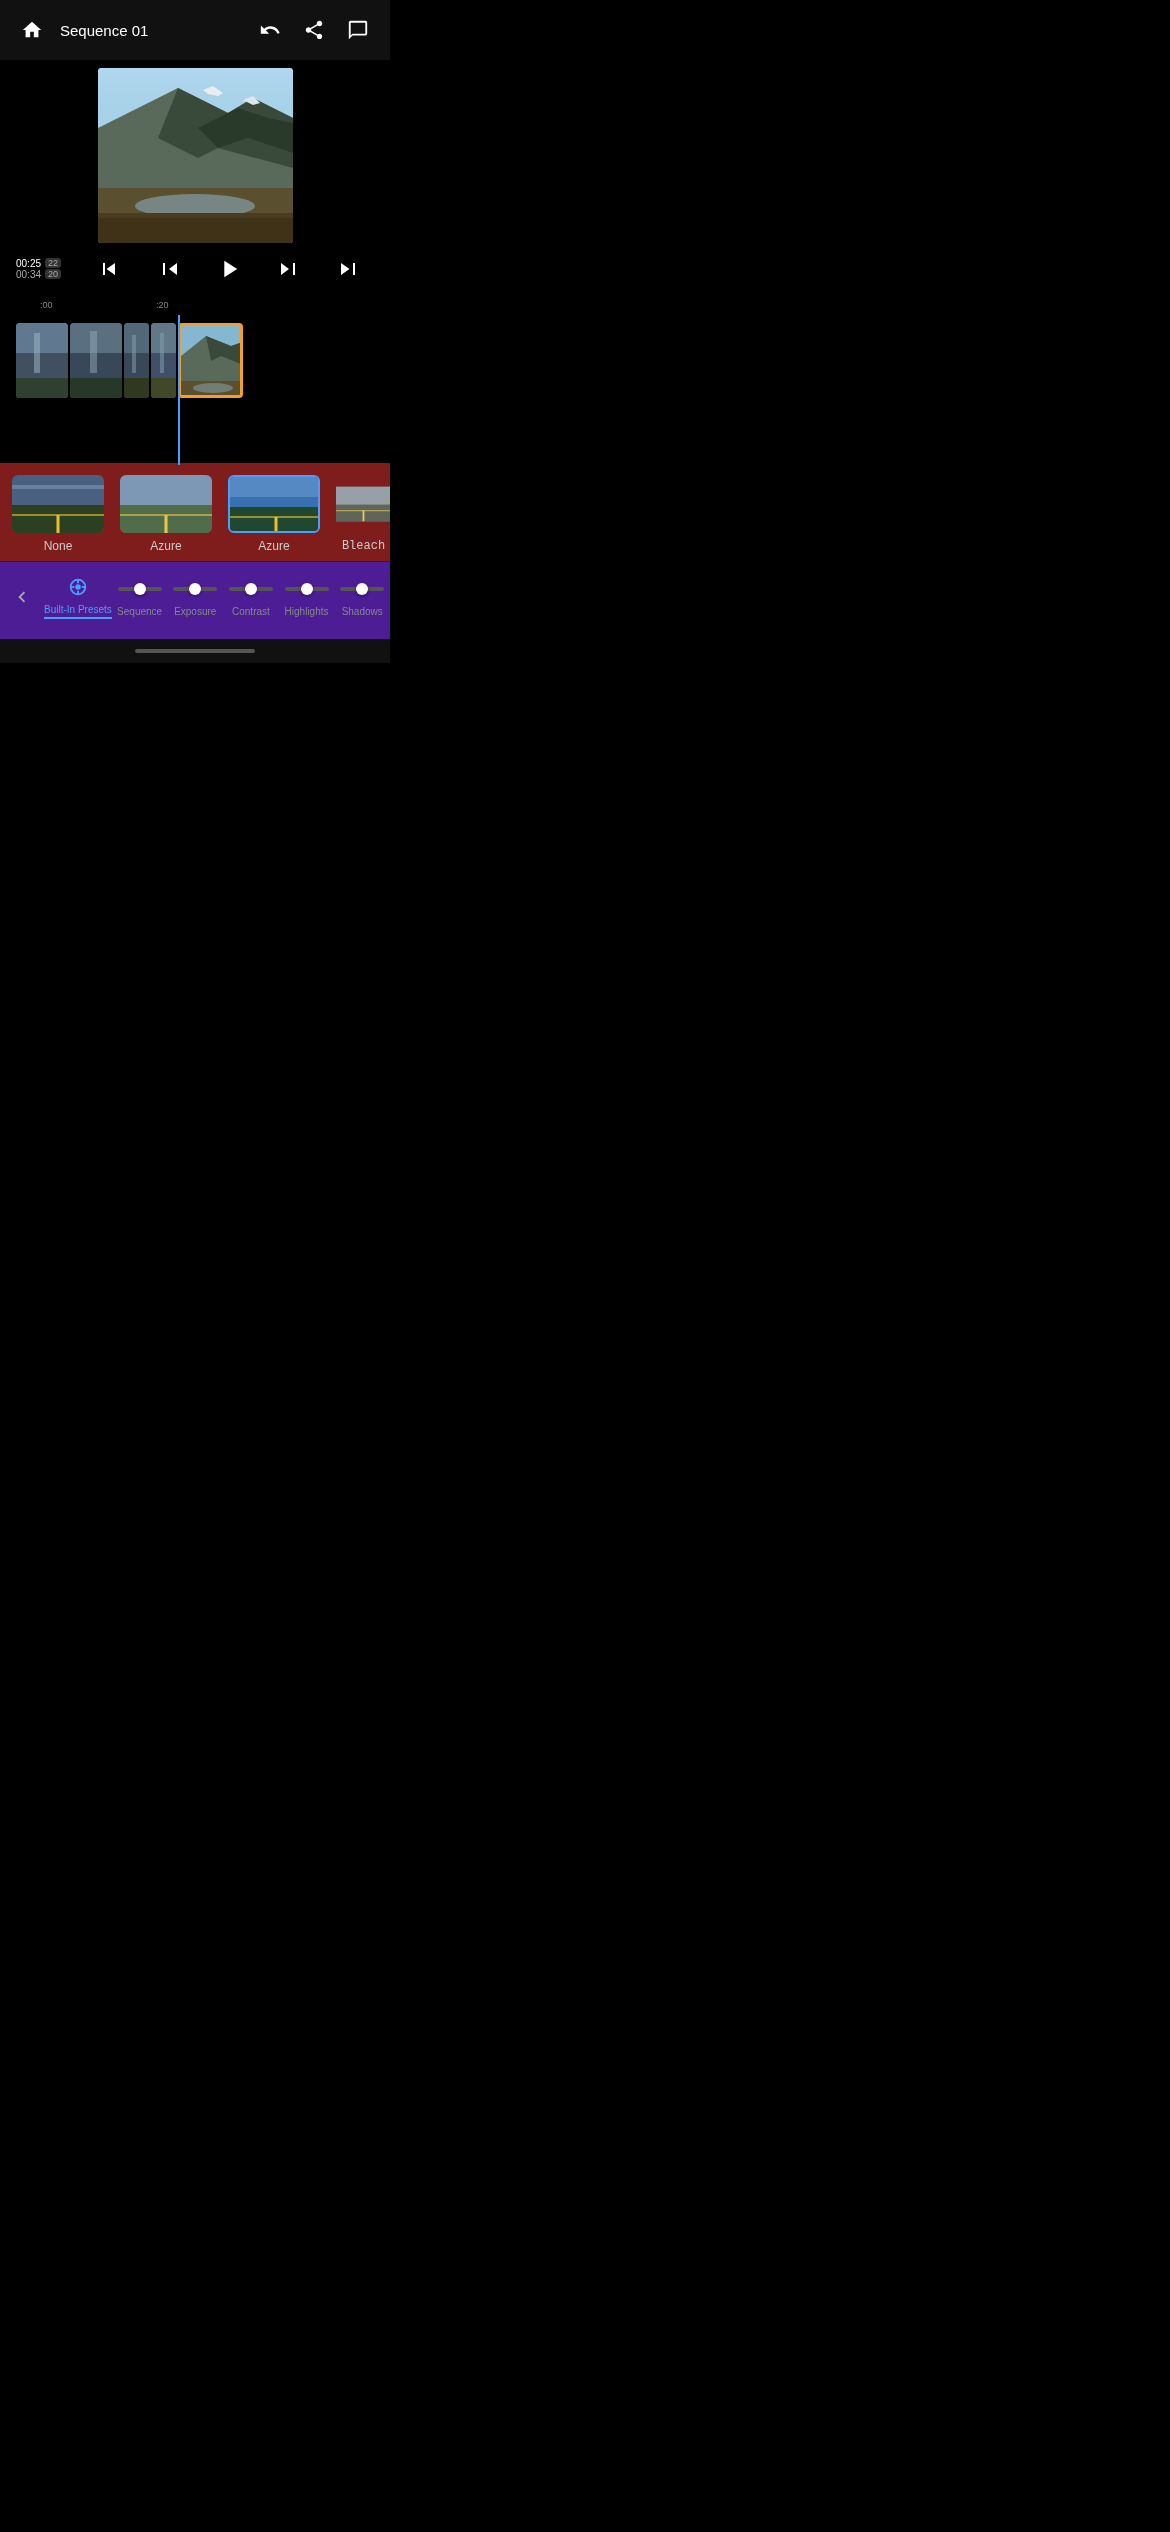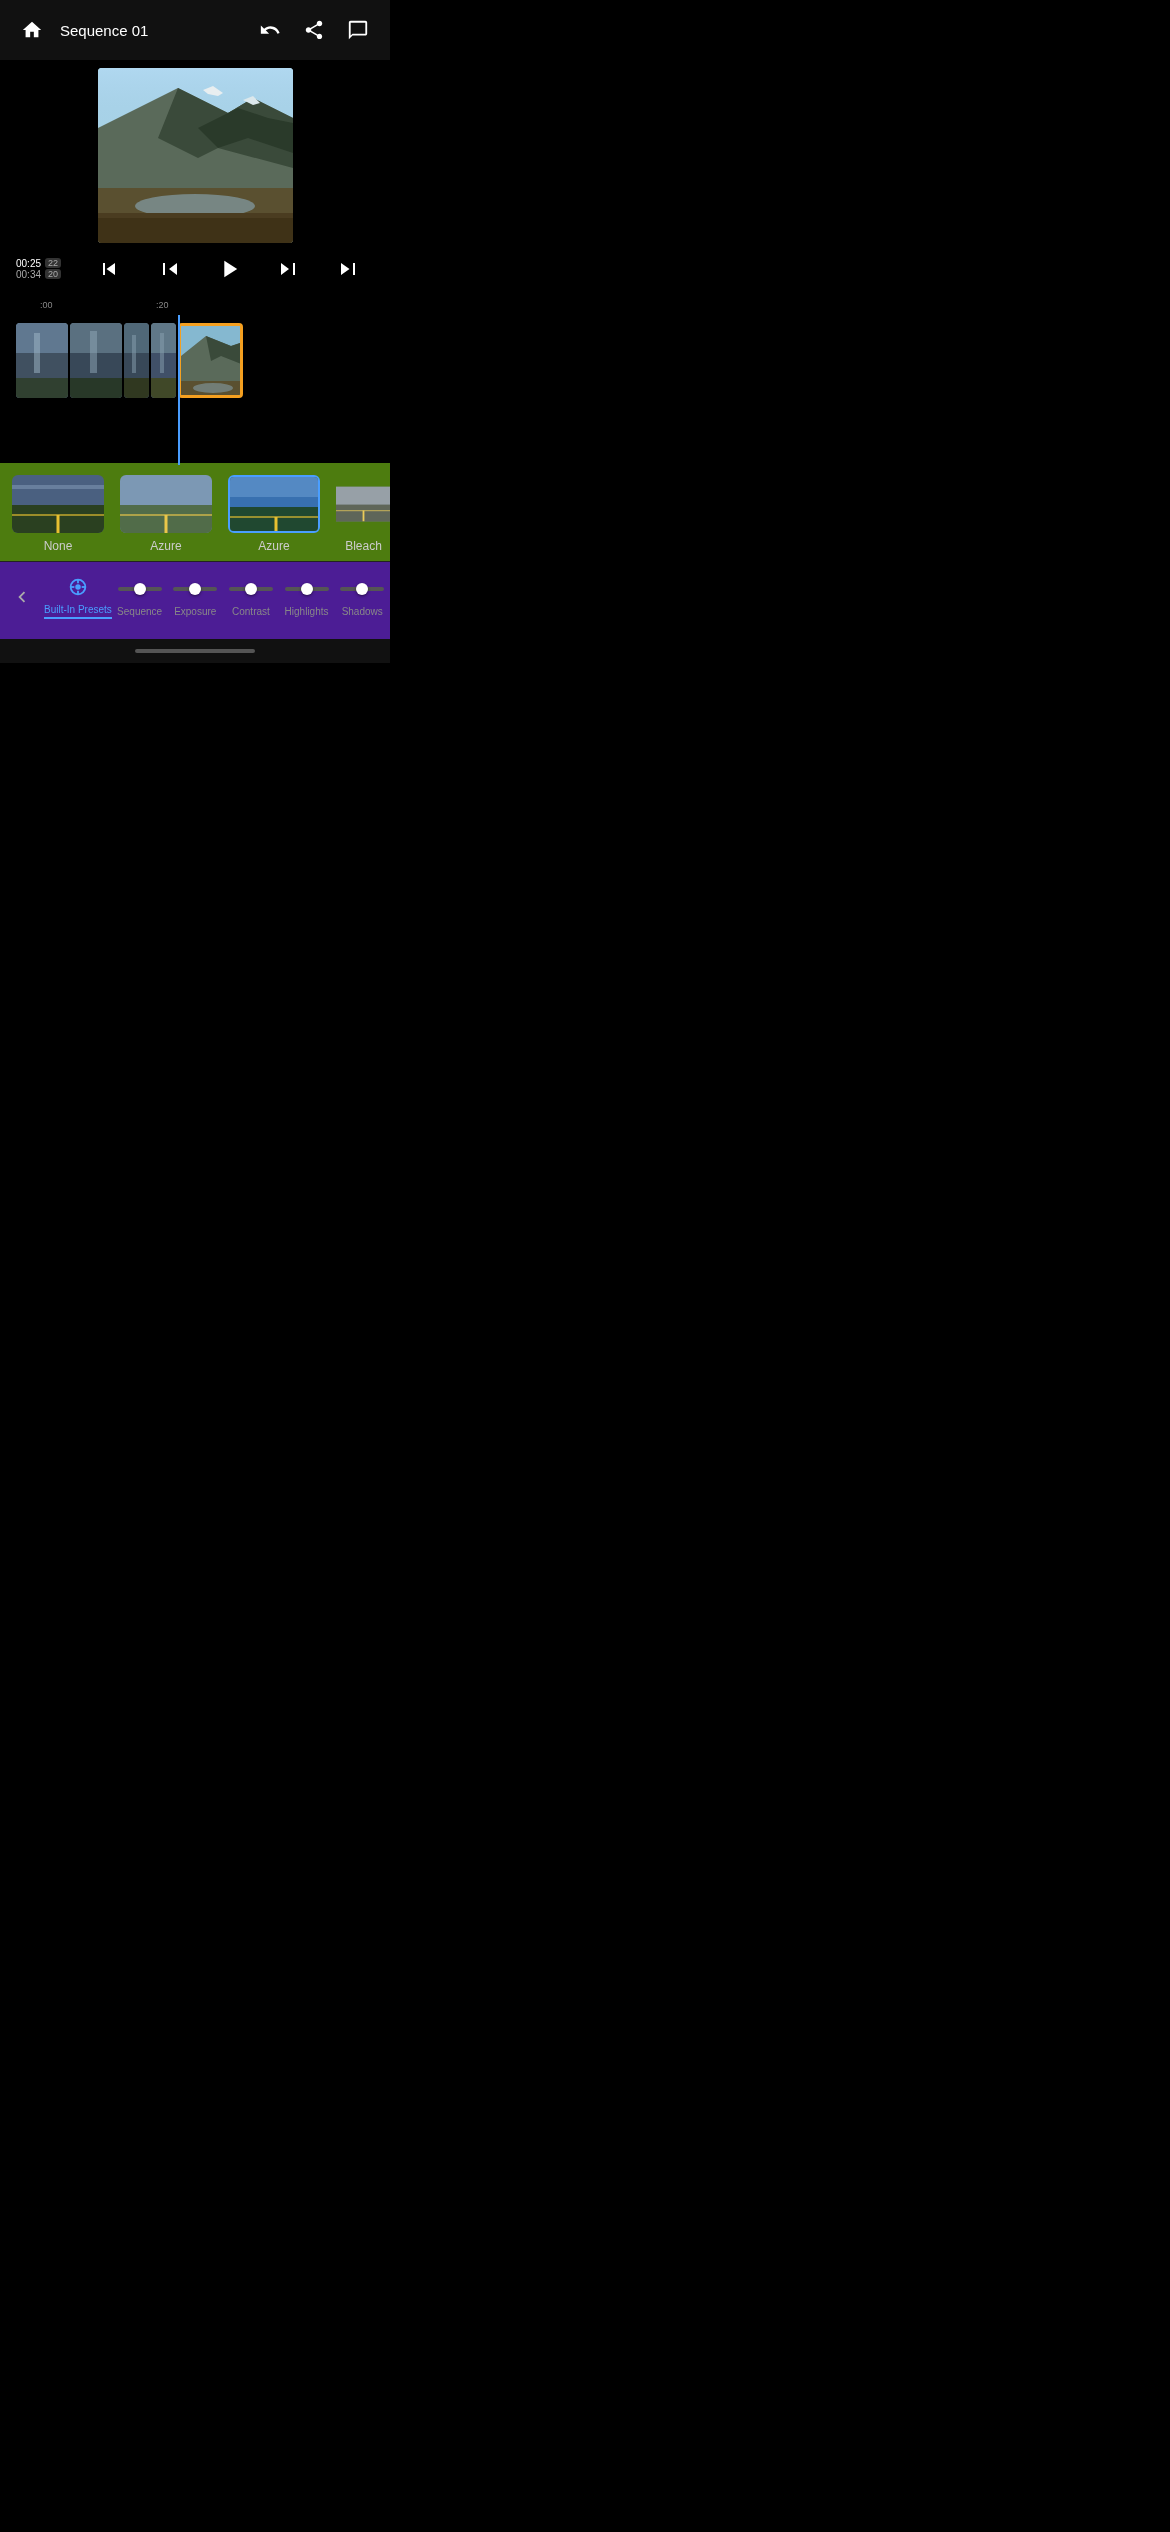--- a/index.html
+++ b/index.html
@@ -179,21 +179,21 @@
     }
 
     
     .timeline-spacer {
       height: 50px;
       background: #000;
     }
 
     
     .presets-strip {
-      background: #4d7c0f;
+      background: #7f1d1d;
       padding: 12px 0 0;
       overflow-x: auto;
       display: flex;
       scrollbar-width: none;
     }
     .presets-strip::-webkit-scrollbar { display: none; }
     .preset-item {
       display: flex;
       flex-direction: column;
       align-items: center;
@@ -215,20 +215,21 @@
       border: 2px solid #4a9eff;
     }
     .preset-label {
       font-size: 12px;
       color: #ccc;
       text-align: center;
     }
     .preset-item-partial {
       min-width: 55px;
       overflow: hidden;
+      font-family: Liberation Mono, monospace;
     }
     .preset-thumb-partial {
       width: 55px;
     }
 
     
     .bottom-toolbar {
       background: #4c1d95;
       padding: 8px 0 16px;
       display: flex;

